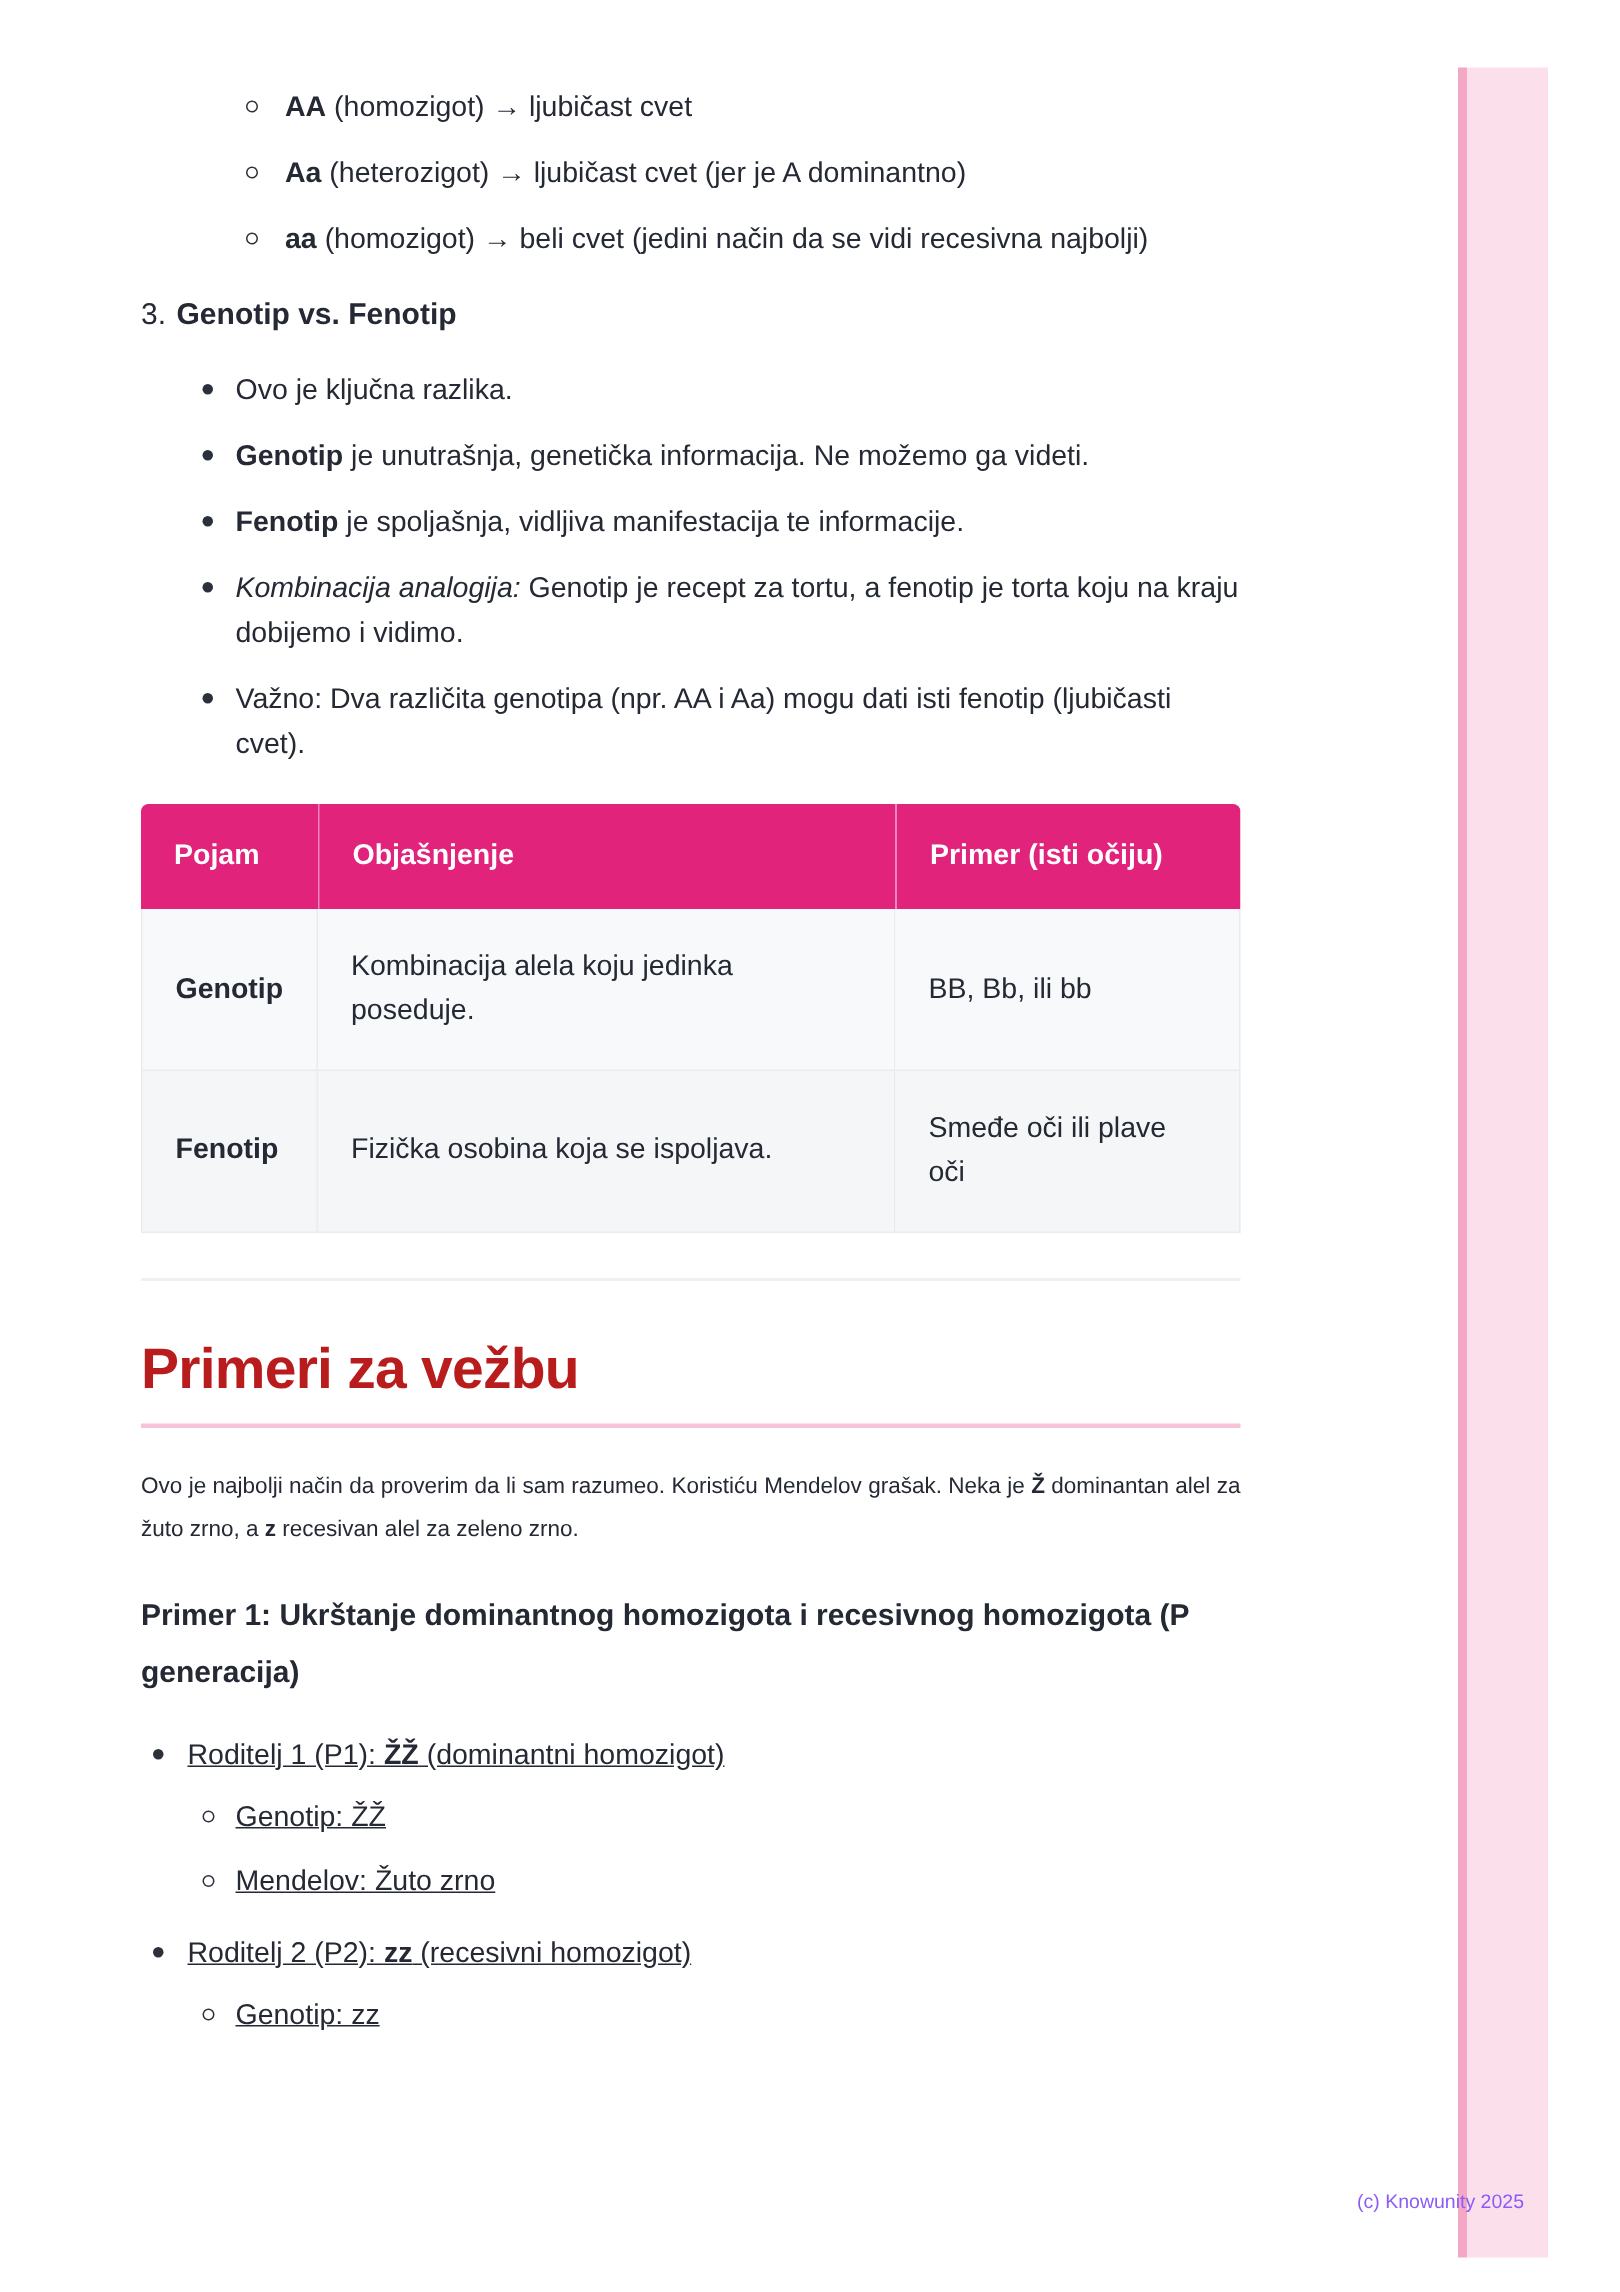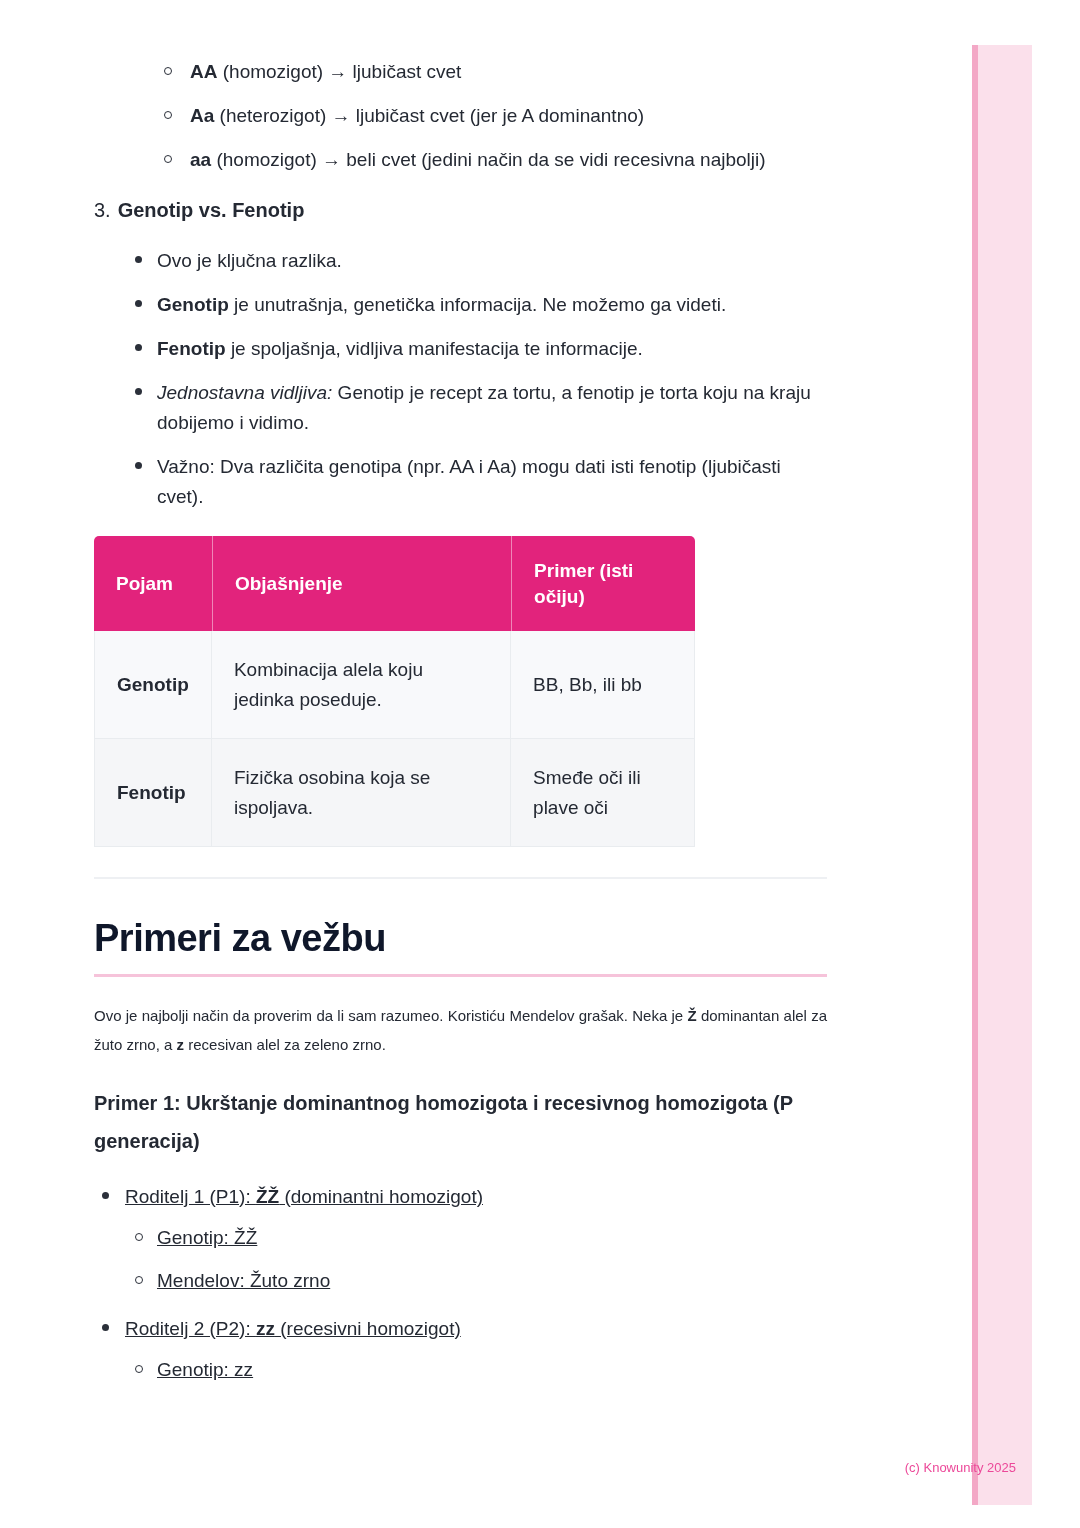--- a/index.html
+++ b/index.html
@@ -24,21 +24,21 @@
   .pl-deep{padding-left:96px;}
   .pl-deep>.marker{left:70px;}
 
   .section-title{margin:24px 0 24px;font-size:20px;font-weight:normal;}
   .section-title .num{margin-right:7px;}
   .section-title b{font-weight:bold;}
 
   .pl-mid{padding-left:63px;}
   .pl-mid>.marker{left:41px;}
 
-  .info-table{width:601px;border-collapse:separate;border-spacing:0;margin-top:24px;font-size:19px;}
+  .info-table{width:733px;border-collapse:separate;border-spacing:0;margin-top:24px;font-size:19px;}
   .info-table th{
     background:#e2237c;color:#ffffff;font-weight:bold;text-align:left;
     padding:22px 22px;line-height:1.35;vertical-align:middle;
   }
   .info-table th:first-child{border-top-left-radius:5px;}
   .info-table th:last-child{border-top-right-radius:5px;}
   .info-table th + th{border-left:1px solid rgba(255,255,255,0.45);margin-left:20px;}
   .info-table td{
     padding:24px 22px;line-height:1.55;vertical-align:middle;
     border-bottom:1px solid #e9ecef;border-right:1px solid #e9ecef;
@@ -47,37 +47,37 @@
   .info-table tbody tr:nth-child(1) td{background:#f8f9fb;}
   .info-table tbody tr:nth-child(2) td{background:#f5f6f8;}
   .info-table col.c1{width:118px;}
   .info-table col.c2{width:385px;}
   .info-table col.c3{width:230px;}
   .bold{font-weight:bold;}
 
   .divider{border:none;border-top:2px solid #eef0f3;margin:30px 0 0;}
 
   .big-heading{
-    margin:38px 0 0;color:#0f172a;font-size:38px;font-weight:bold;
+    margin:38px 0 0;color:#b91c1c;font-size:38px;font-weight:bold;
     padding-bottom:14px;border-bottom:3px solid #f6c3da;letter-spacing:-0.5px;
   }
 
   .intro{margin:24px 0 0;font-size:15px;line-height:1.95;text-align:justify;}
 
   .example-title{margin:24px 0 0;font-size:20px;font-weight:bold;line-height:1.9;}
 
   .parent-list{margin-top:22px;}
   .pl-parent{padding-left:31px;}
   .pl-parent>.marker{left:8px;}
   .parent-list>.li{margin-bottom:18px;text-decoration:underline;}
   .sub-list{margin-top:11px;}
   .sub-list .li{padding-left:32px;margin-bottom:13px;}
   .sub-list .marker{left:10px;}
 
-  .footer-note{position:absolute;top:1460px;right:64px;font-size:13px;color:#ec4899;}
+  .footer-note{position:absolute;top:1460px;right:64px;font-size:13px;color:#8b5cf6;}
   i{font-style:italic;}
 </style>
 </head>
 <body>
 
 <div class="edge-accent"></div>
 <div class="edge-fill"></div>
 
 <div class="content">
 
@@ -86,21 +86,21 @@
     <li class="li pl-deep"><span class="marker hollow"></span><span><b>Aa</b><span> (heterozigot) → ljubičast cvet (jer je A dominantno)</span></span></li>
     <li class="li pl-deep"><span class="marker hollow"></span><span><b>aa</b><span> (homozigot) → beli cvet (jedini način da se vidi recesivna najbolji)</span></span></li>
   </ul>
 
   <h3 class="section-title"><span class="num">3.</span><b>Genotip vs. Fenotip</b></h3>
 
   <ul class="list section-bullets">
     <li class="li pl-mid"><span class="marker dot"></span><span>Ovo je ključna razlika.</span></li>
     <li class="li pl-mid"><span class="marker dot"></span><span><b>Genotip</b><span> je unutrašnja, genetička informacija. Ne možemo ga videti.</span></span></li>
     <li class="li pl-mid"><span class="marker dot"></span><span><b>Fenotip</b><span> je spoljašnja, vidljiva manifestacija te informacije.</span></span></li>
-    <li class="li pl-mid"><span class="marker dot"></span><span><i>Jednostavna vidljiva:</i><span> Genotip je recept za tortu, a fenotip je torta koju na kraju dobijemo i vidimo.</span></span></li>
+    <li class="li pl-mid"><span class="marker dot"></span><span><i>Kombinacija analogija:</i><span> Genotip je recept za tortu, a fenotip je torta koju na kraju dobijemo i vidimo.</span></span></li>
     <li class="li pl-mid"><span class="marker dot"></span><span>Važno: Dva različita genotipa (npr. AA i Aa) mogu dati isti fenotip (ljubičasti cvet).</span></li>
   </ul>
 
   <table class="info-table">
     <colgroup>
         <col class="c1">
         <col class="c2">
         <col class="c3">
       </colgroup>
     <thead>

